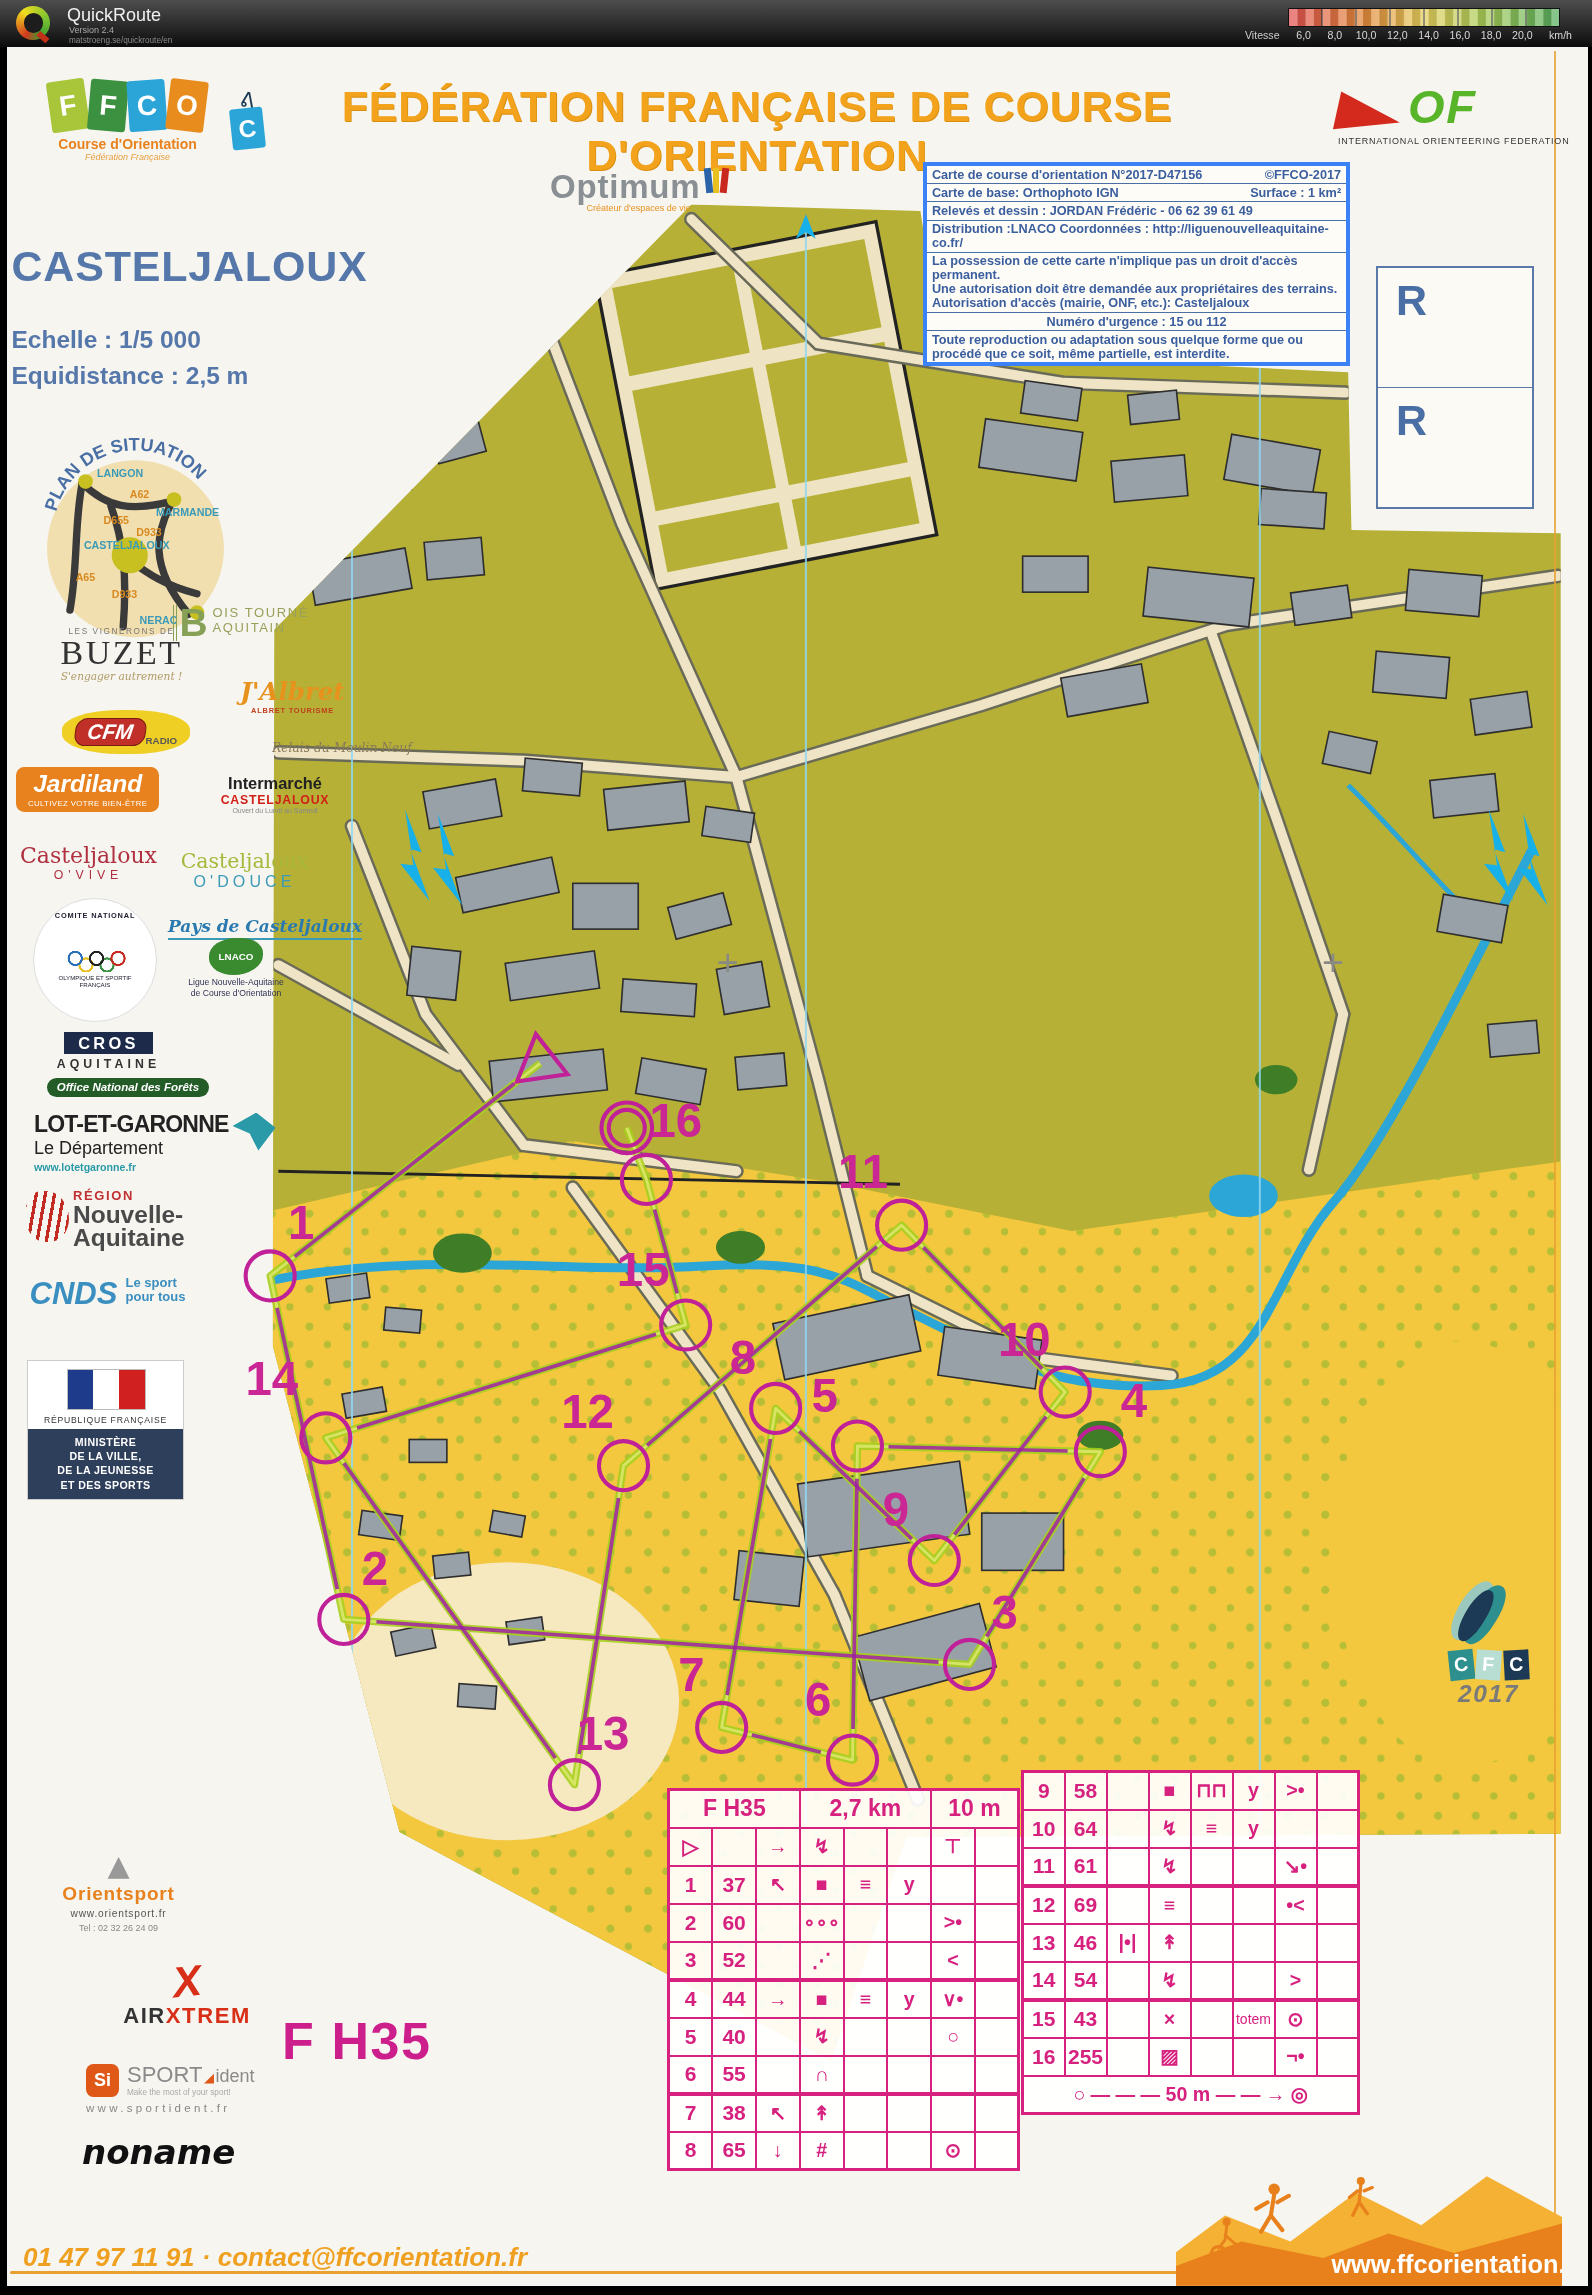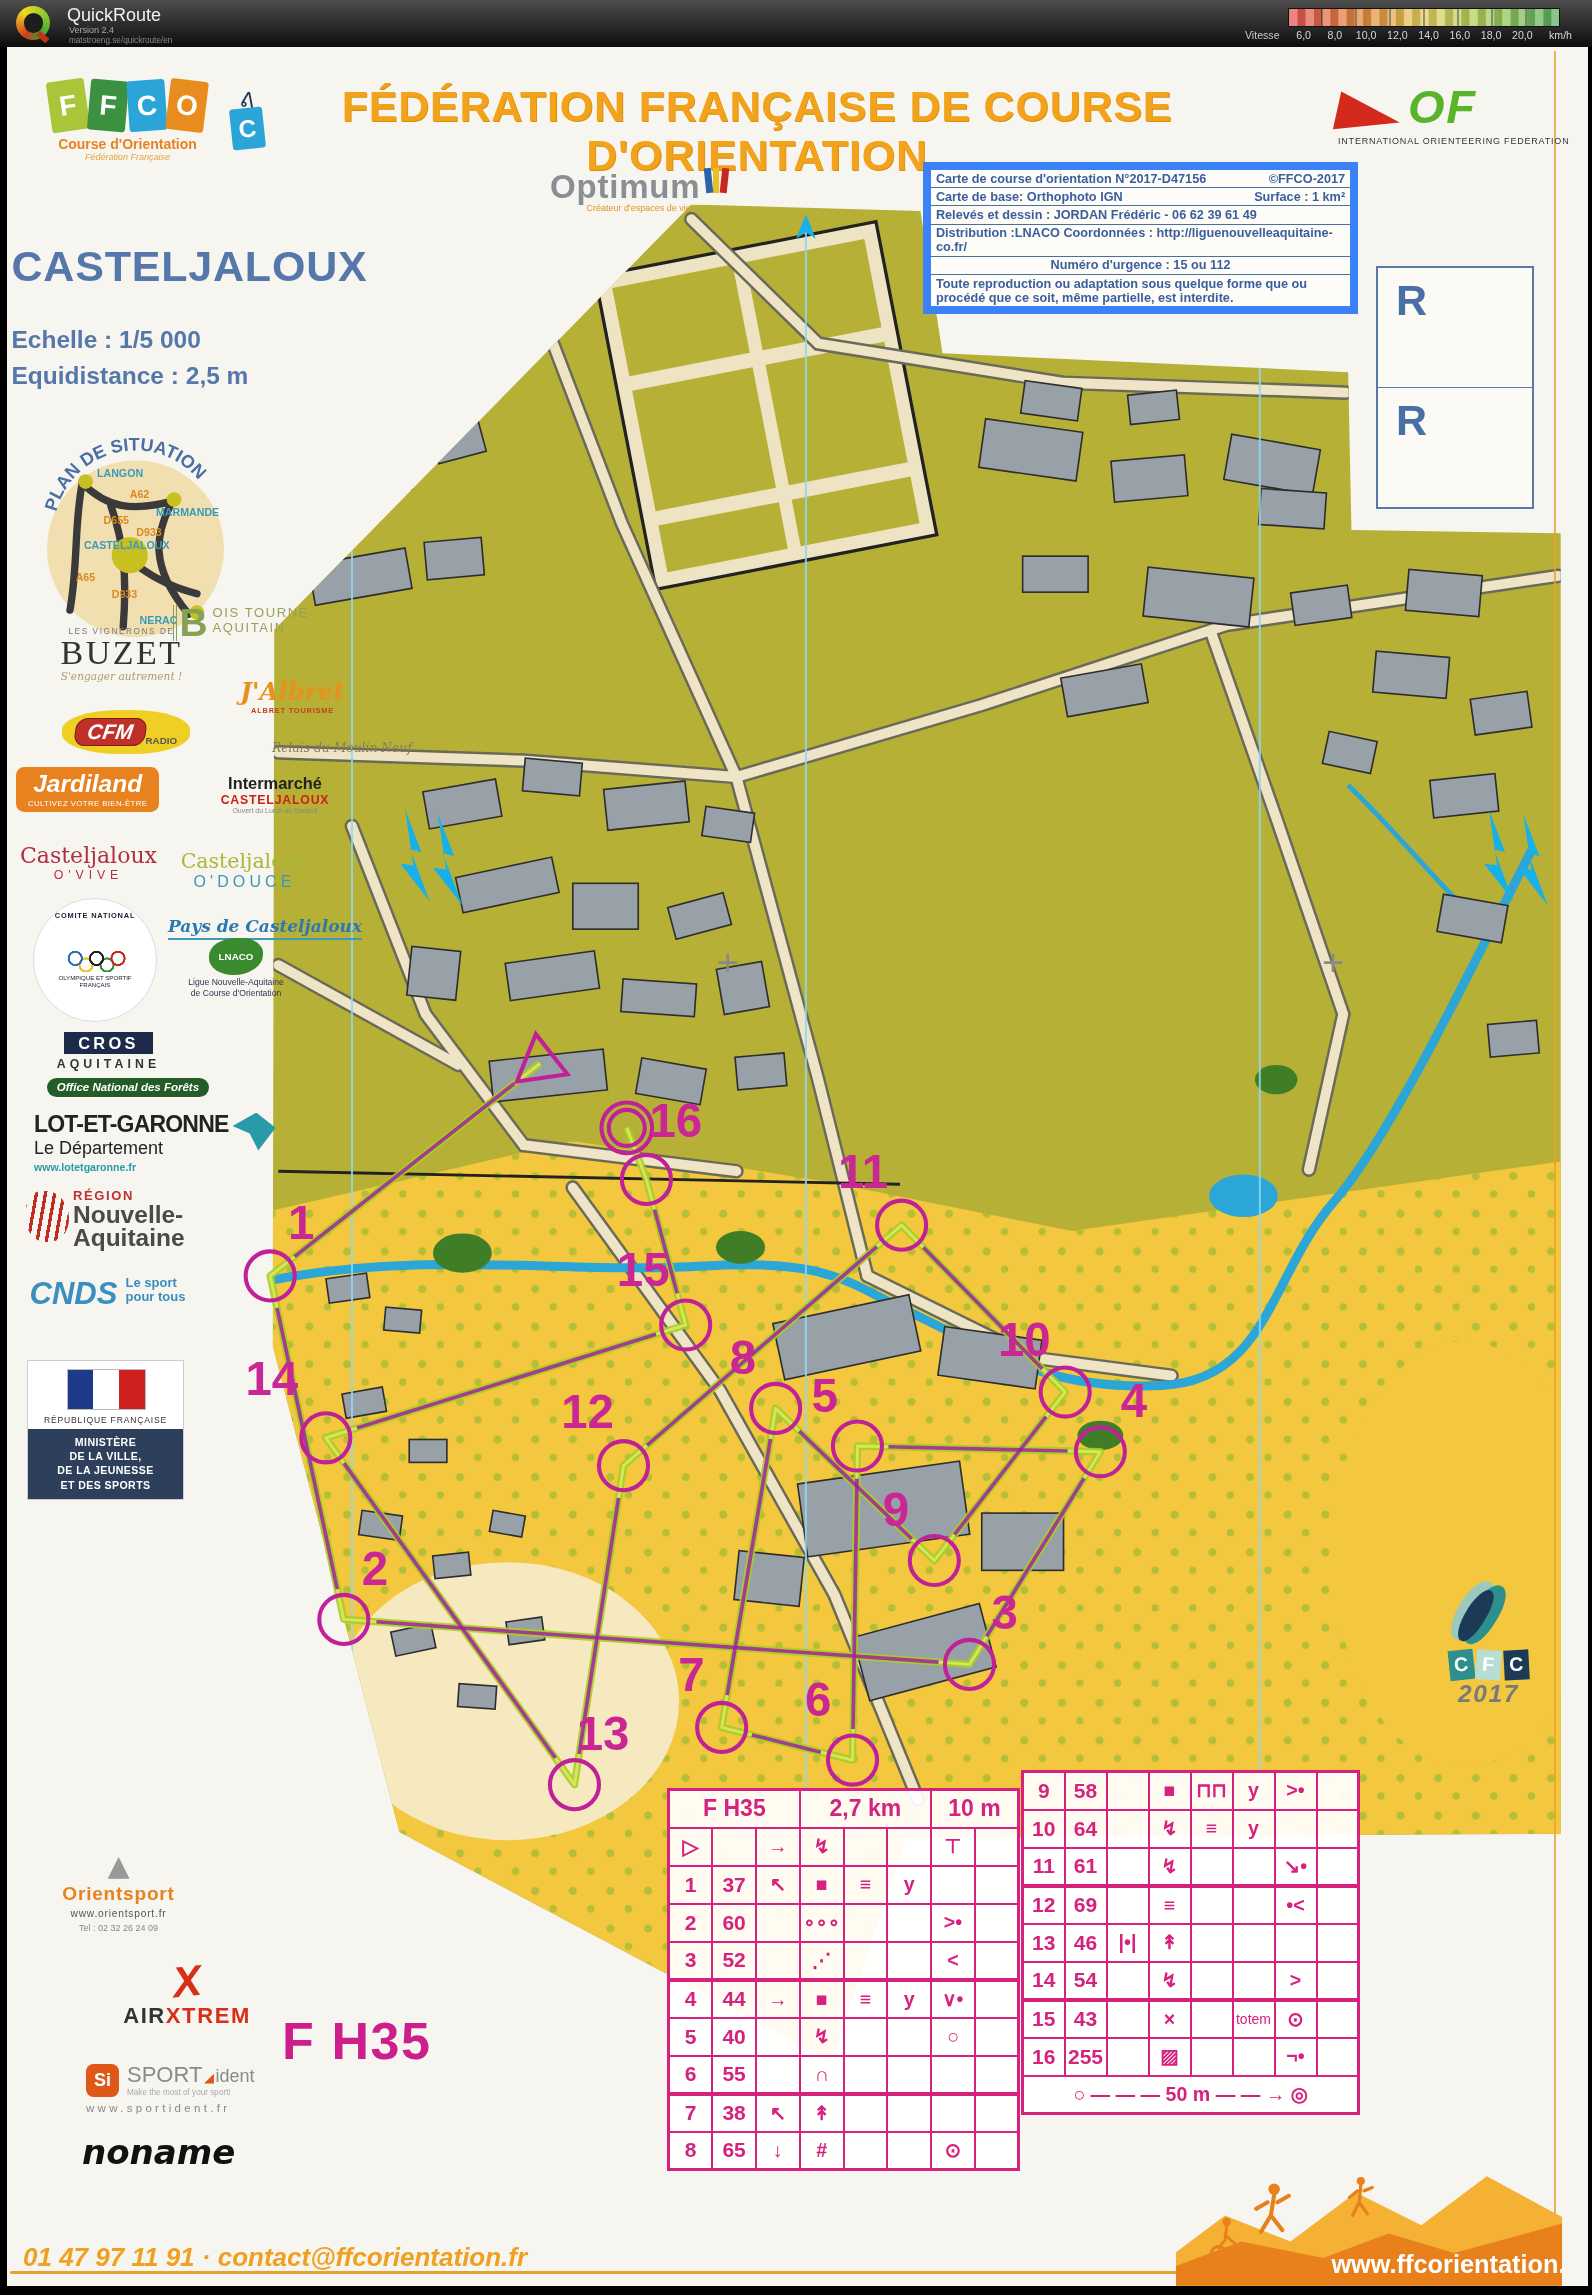--- a/index.html
+++ b/index.html
@@ -55,21 +55,21 @@
   .optimum .books{display:inline-block;vertical-align:top;margin-left:2.5px;}
   .optimum .books i{display:inline-block;width:6.5px;height:24.5px;margin-left:1.6px;}
   .optimum .books i:nth-child(1){background:#2a63a8;transform:rotate(-6deg);}
   .optimum .books i:nth-child(2){background:#e8c020;}
   .optimum .books i:nth-child(3){background:#c8281e;transform:rotate(6deg);}
   .optimum .tag{display:block;font-size:9px;color:#e8921e;margin-top:-3.3px;}
   .ioflogo{position:absolute;left:1338px;top:85px;width:237px;}
   .ioflogo .swoosh{position:absolute;left:0;top:3.3px;width:0;height:0;border-left:65px solid #d42a1e;border-top:38px solid transparent;transform:skewX(-18deg) rotate(-6deg);}
   .ioflogo .of{position:absolute;left:70px;top:-6.5px;font-size:47px;font-weight:bold;font-style:italic;color:#58b428;letter-spacing:1.6px;text-align:right;}
   .ioflogo .cap{position:absolute;left:0;top:51px;font-size:9px;color:#333;letter-spacing:0.8px;white-space:nowrap;}
-  .infobox{position:absolute;left:923px;top:162px;width:419px;background:#fdfcf7;border:8px solid #3b82f6;
+  .infobox{position:absolute;left:923px;top:162px;width:419px;background:#fdfcf7;border:4px solid #3b82f6;
     font-size:12.7px;font-weight:bold;color:#3b5e9e;}
   .infobox .row{border-bottom:1.6px solid #4a6fa5;padding:1.6px 4.9px;display:flex;justify-content:space-between;}
   .infobox .row:last-child{border-bottom:none;}
   .infobox .multi{display:block;}
   .infobox .center{justify-content:center;text-align:center;}
   .rboxes{position:absolute;left:1376px;top:266px;width:154px;height:239px;border:2px solid #5b79a8;background:#fbfaf4;}
   .rboxes .rcell{height:50%;box-sizing:border-box;padding:8.2px 0 0 18px;font-size:43px;font-weight:bold;color:#4a6fa5;}
   .rboxes .rcell:first-child{border-bottom:1.6px solid #5b79a8;}
 
   
@@ -440,20 +440,25 @@
     <div class="row">
         <span>Carte de base: Orthophoto IGN</span>
         <span>Surface : 1 km²</span>
       </div>
     <div class="row">
         <span>Relevés et dessin : JORDAN Frédéric - 06 62 39 61 49</span>
       </div>
     <div class="row">
         <span>Distribution :LNACO   Coordonnées : http://liguenouvelleaquitaine-co.fr/</span>
       </div>
+    <div class="row" style="display:block;">
+        <span class="multi">La possession de cette carte n'implique pas un droit d'accès permanent.</span>
+        <span class="multi">Une autorisation doit être demandée aux propriétaires des terrains.</span>
+        <span class="multi">Autorisation d'accès (mairie, ONF, etc.): Casteljaloux</span>
+      </div>
     <div class="row center">
         <span>Numéro d'urgence : 15 ou 112</span>
       </div>
     <div class="row">
         <span>Toute reproduction ou adaptation sous quelque forme que ou procédé que ce soit, même partielle, est interdite.</span>
       </div>
   </div>
 
   <div class="rboxes">
     <div class="rcell">R</div>

